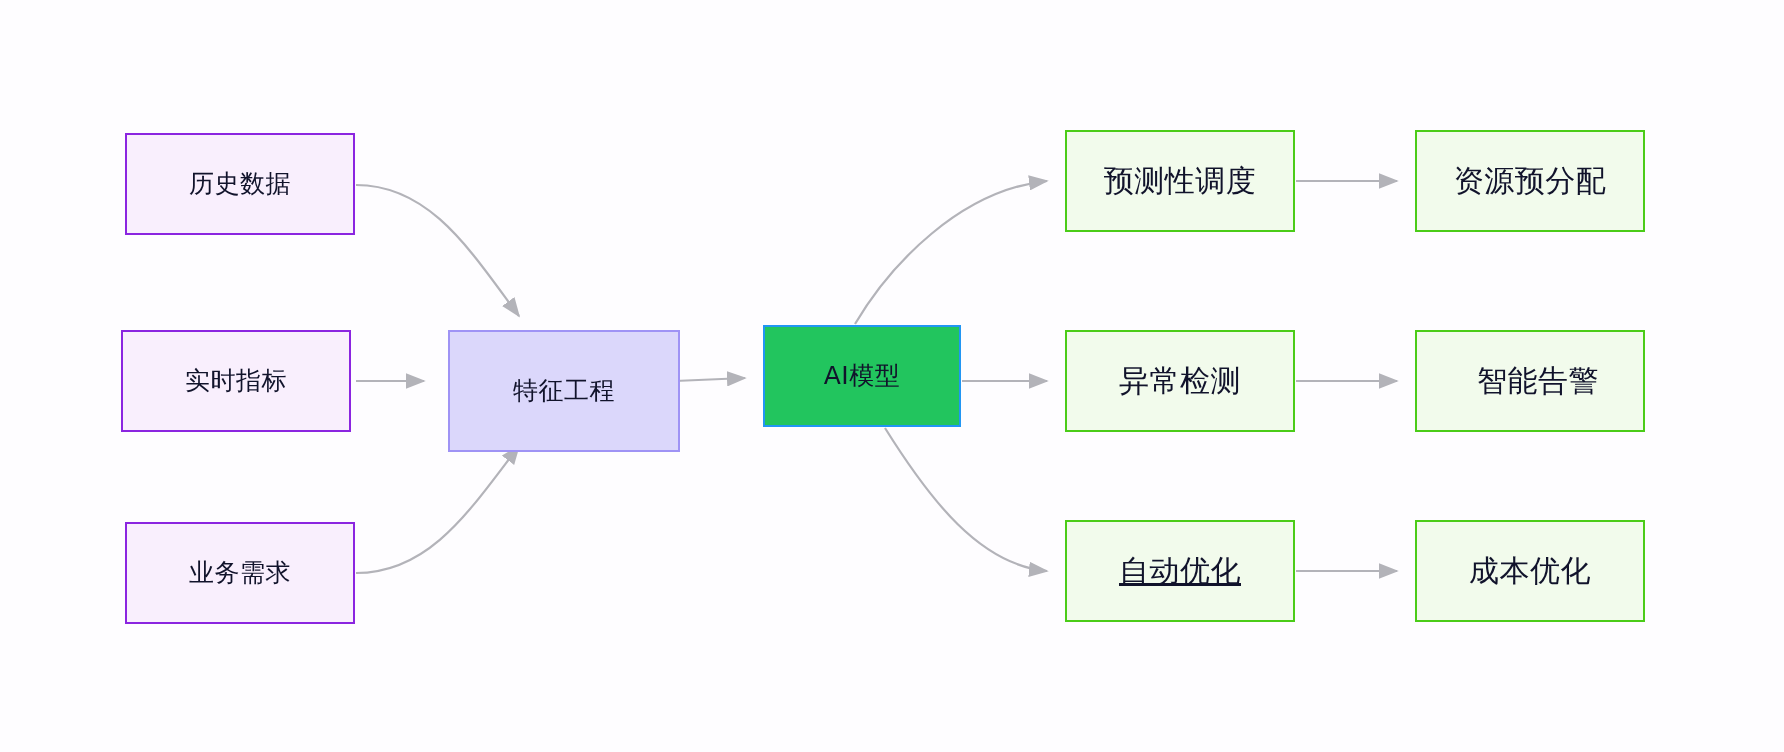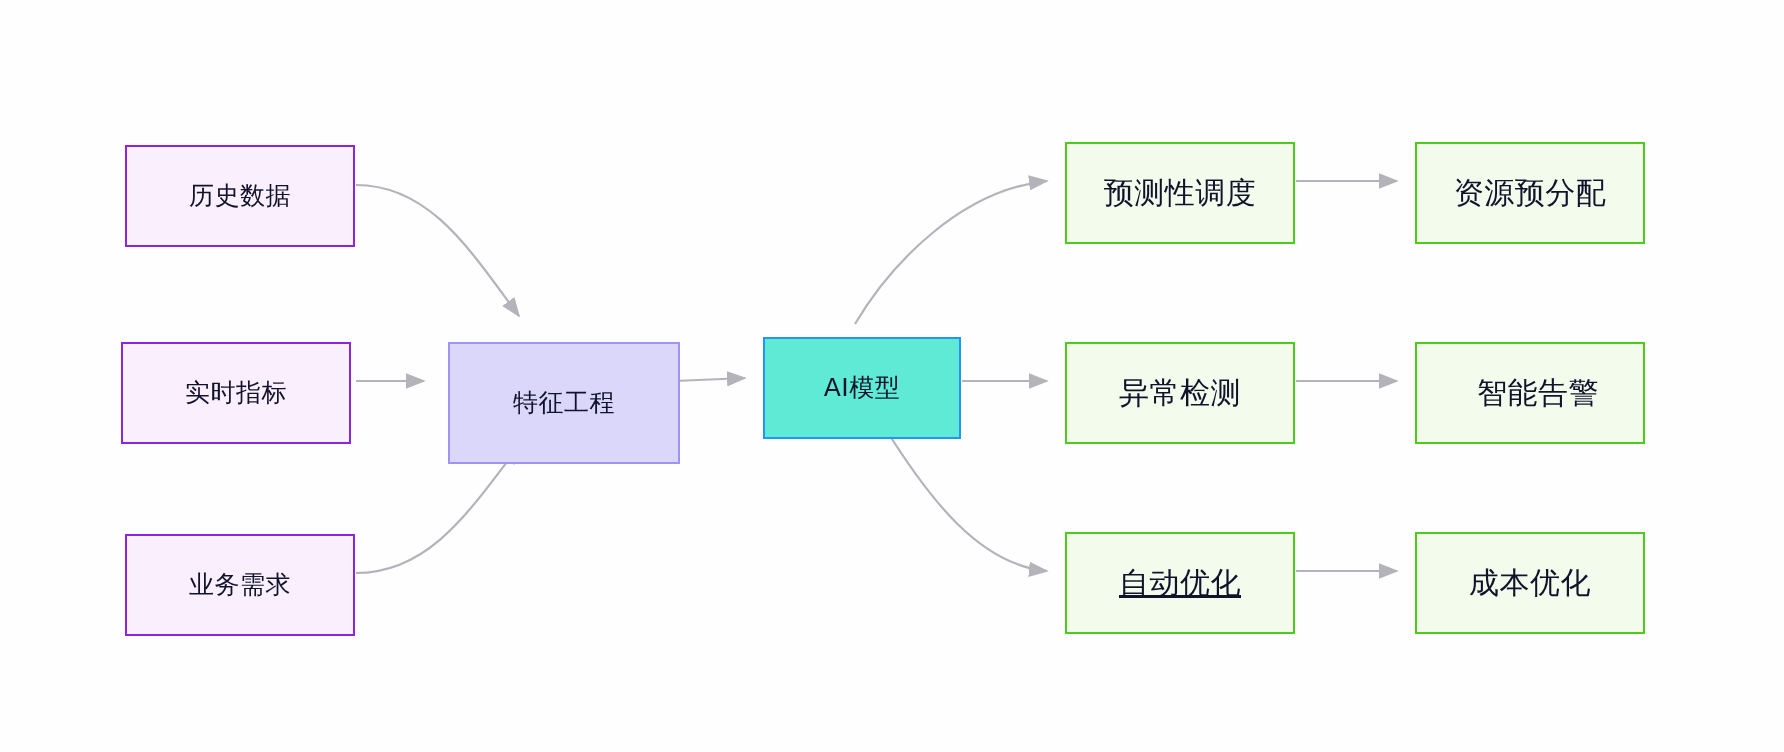--- a/index.html
+++ b/index.html
@@ -11,21 +11,20 @@
   #canvas{position:relative;width:1784px;height:752px;background:#fefdff;}
   svg.edges{position:absolute;left:0;top:0;width:1784px;height:752px;}
   .node{
     position:absolute;
     box-sizing:border-box;
     display:flex;align-items:center;justify-content:center;
     text-align:center;
     line-height:1.2;
     letter-spacing:0.5px;
     user-select:none;
-    margin-top:12px;
   }
   .node .lbl{display:block;}
   .node.source{
     background:#f9effd;
     border:2.2px solid #8b25e0;
     color:#11132b;
     font-size:25px;
   }
   .node.process{
     background:#dbd7fb;
@@ -77,21 +76,21 @@
       </div>
       <div class="node source" style="left: 121px; top: 330px; width: 230px; height: 102px; background: rgb(249, 239, 253); border-color: rgb(139, 37, 224);">
         <span class="lbl">实时指标</span>
       </div>
       <div class="node source" style="left: 125px; top: 522px; width: 230px; height: 102px; background: rgb(249, 239, 253); border-color: rgb(139, 37, 224);">
         <span class="lbl">业务需求</span>
       </div>
       <div class="node process" style="left: 448px; top: 330px; width: 232px; height: 122px; background: rgb(219, 215, 251); border-color: rgb(159, 147, 245);">
         <span class="lbl">特征工程</span>
       </div>
-      <div class="node model" style="left: 763px; top: 325px; width: 198px; height: 102px; background: #5eead4; border-color: rgb(33, 150, 243); align-items: center;">
+      <div class="node model" style="left: 763px; top: 325px; width: 198px; height: 102px; background: #22c55e; border-color: rgb(33, 150, 243); align-items: center;">
         <span class="lbl">AI模型</span>
       </div>
       <div class="node outcome" style="left: 1065px; top: 130px; width: 230px; height: 102px; background: rgb(242, 251, 236); border-color: rgb(75, 204, 24);">
         <span class="lbl">预测性调度</span>
       </div>
       <div class="node outcome" style="left: 1065px; top: 330px; width: 230px; height: 102px; background: rgb(242, 251, 236); border-color: rgb(75, 204, 24);">
         <span class="lbl">异常检测</span>
       </div>
       <div class="node outcome" style="left: 1065px; top: 520px; width: 230px; height: 102px; background: rgb(242, 251, 236); border-color: rgb(75, 204, 24); text-decoration: underline;">
         <span class="lbl">自动优化</span>

